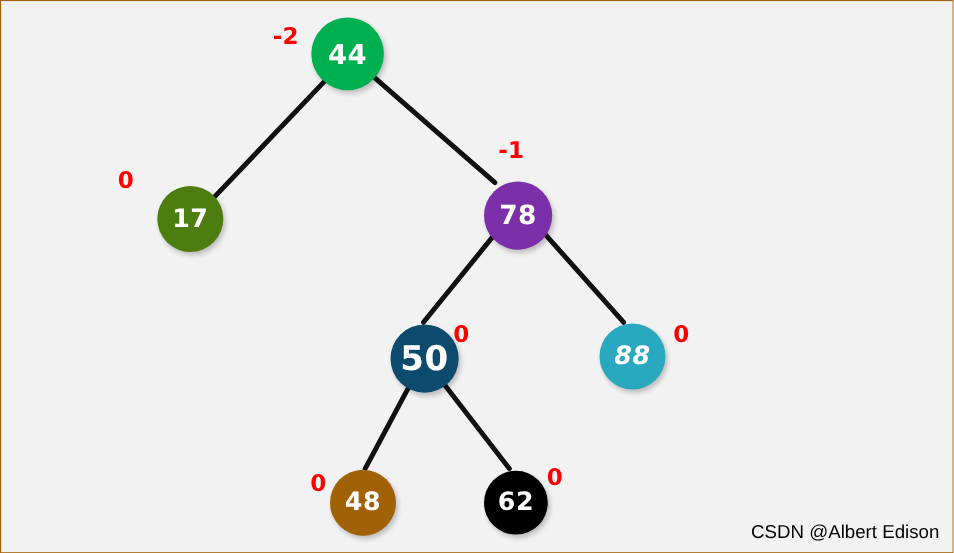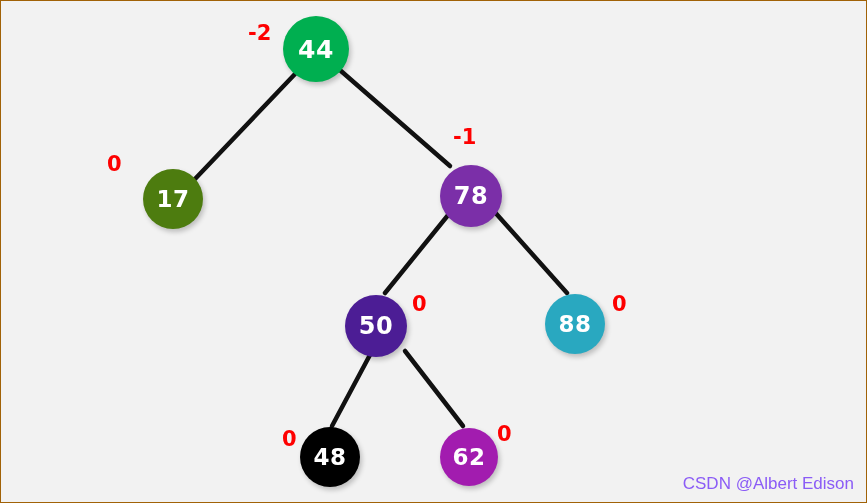--- a/index.html
+++ b/index.html
@@ -46,21 +46,21 @@
     font-weight: bold;
     font-size: 21px;
     line-height: 1;
     white-space: nowrap;
     user-select: none;
   }
   #watermark {
     position: absolute;
     right: 12px;
     bottom: 8px;
-    color: #8b5cf6;
+    color: #000000;
     font-size: 17px;
     font-family: "Liberation Sans", sans-serif;
     white-space: nowrap;
     user-select: none;
   }
 </style>
 </head>
 <body>
 
 <div id="canvas">
@@ -80,33 +80,33 @@
       </div>
       <div class="bf" style="left: 247px; top: 22px;">-2</div>
       <div class="node" style="left: 142px; top: 168px; width: 60px; height: 60px; background: #4d7c0f; font-size: 23px;">
         <span class="node-label">17</span>
       </div>
       <div class="bf" style="left: 106px; top: 153px;">0</div>
       <div class="node" style="left: 439px; top: 164px; width: 62px; height: 62px; background: rgb(123, 47, 168); font-size: 24px;">
         <span class="node-label">78</span>
       </div>
       <div class="bf" style="left: 452px; top: 126px;">-1</div>
-      <div class="node" style="left: 344px; top: 294px; width: 62px; height: 62px; background: #4c1d95; font-size: 24px;">
+      <div class="node" style="left: 354px; top: 294px; width: 62px; height: 62px; background: #0c4a6e; font-size: 31px;">
         <span class="node-label">50</span>
       </div>
       <div class="bf" style="left: 411px; top: 293px;">0</div>
-      <div class="node" style="left: 544px; top: 293px; width: 60px; height: 60px; background: rgb(41, 168, 192); font-size: 23px;">
+      <div class="node" style="left: 544px; top: 293px; width: 60px; height: 60px; background: rgb(41, 168, 192); font-size: 23px; font-style: italic;">
         <span class="node-label">88</span>
       </div>
       <div class="bf" style="left: 611px; top: 293px;">0</div>
-      <div class="node" style="left: 299px; top: 426px; width: 60px; height: 60px; background: #000000; font-size: 23px;">
+      <div class="node" style="left: 299px; top: 426px; width: 60px; height: 60px; background: #a16207; font-size: 23px;">
         <span class="node-label">48</span>
       </div>
       <div class="bf" style="left: 281px; top: 428px;">0</div>
-      <div class="node" style="left: 439px; top: 427px; width: 58px; height: 58px; background: #a21caf; font-size: 23px;">
+      <div class="node" style="left: 439px; top: 427px; width: 58px; height: 58px; background: #000000; font-size: 23px;">
         <span class="node-label">62</span>
       </div>
       <div class="bf" style="left: 496px; top: 423px;">0</div>
     </div>
 
   <div id="watermark">CSDN @Albert Edison</div>
 
 </div>
 
 </body></html>

